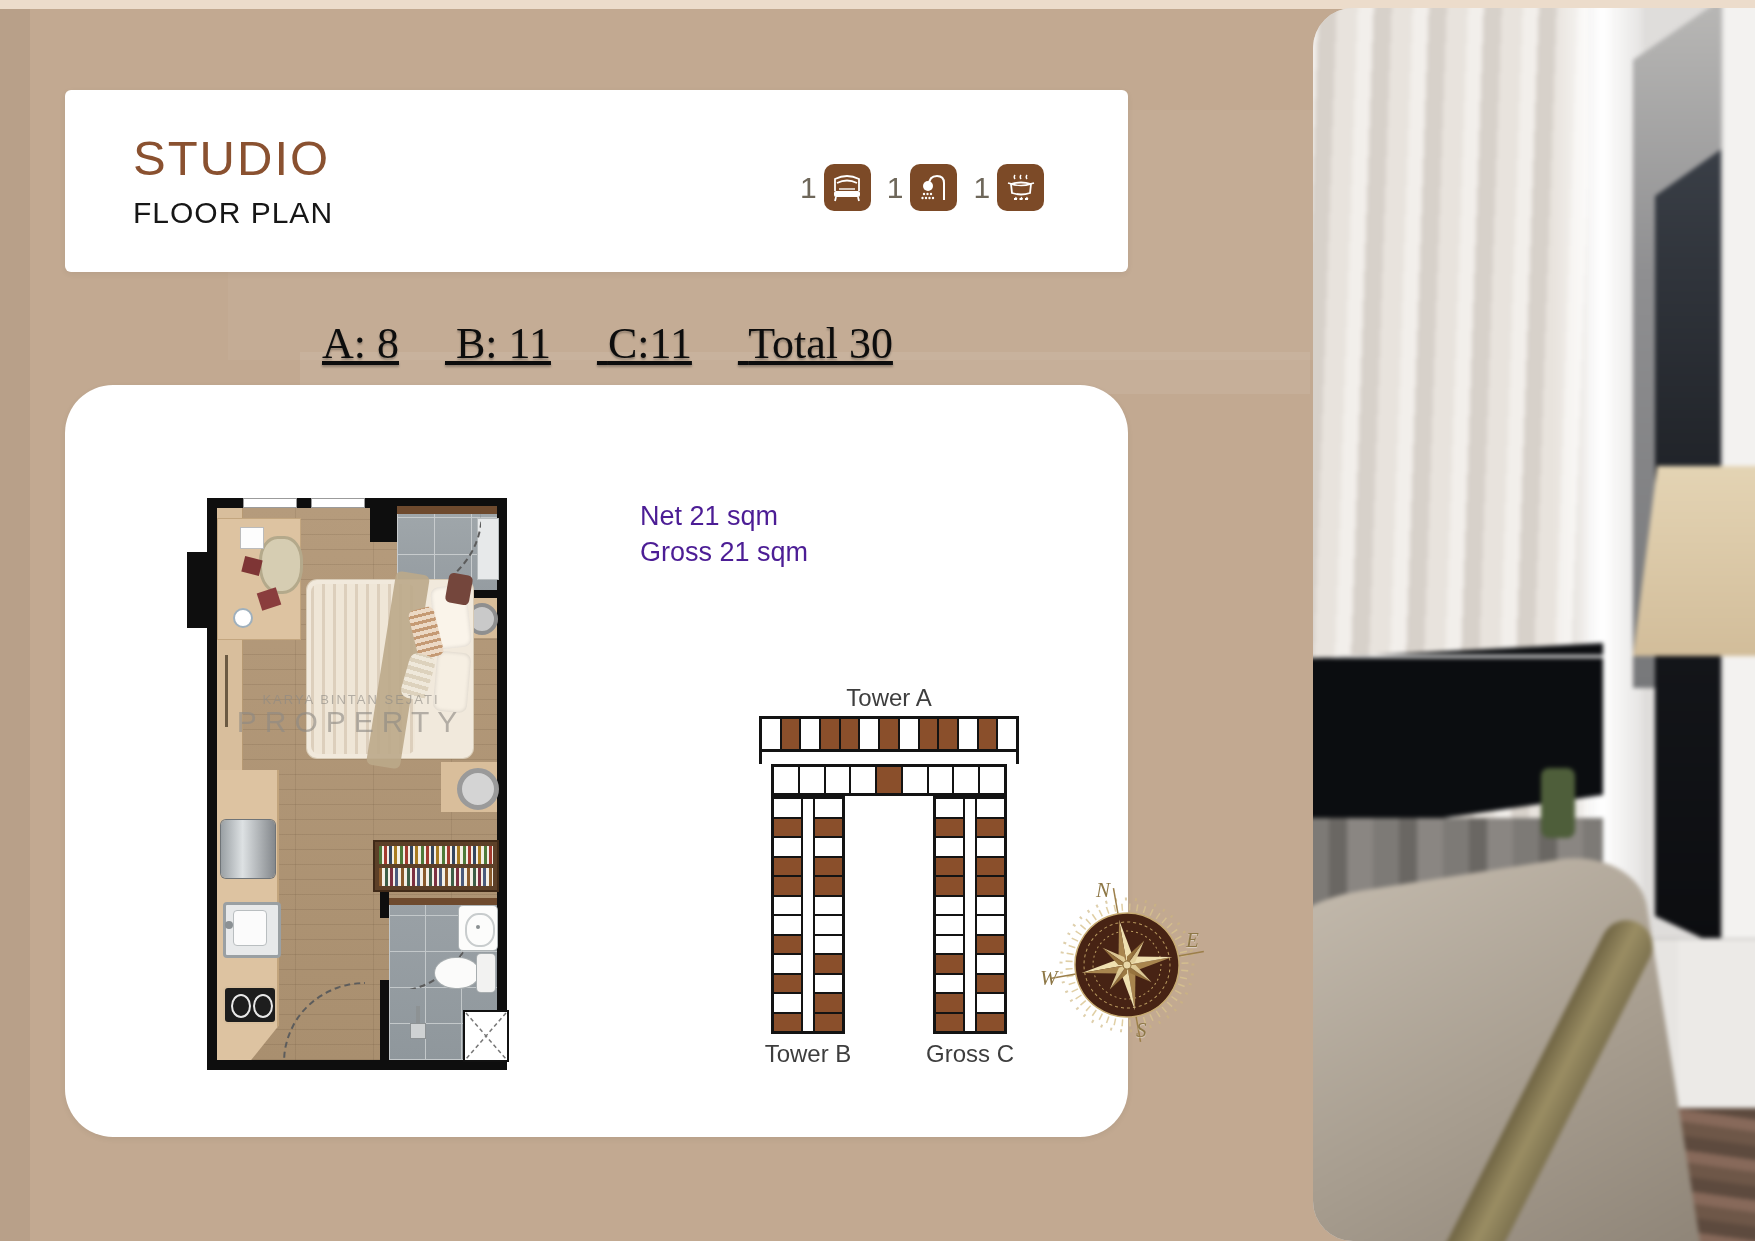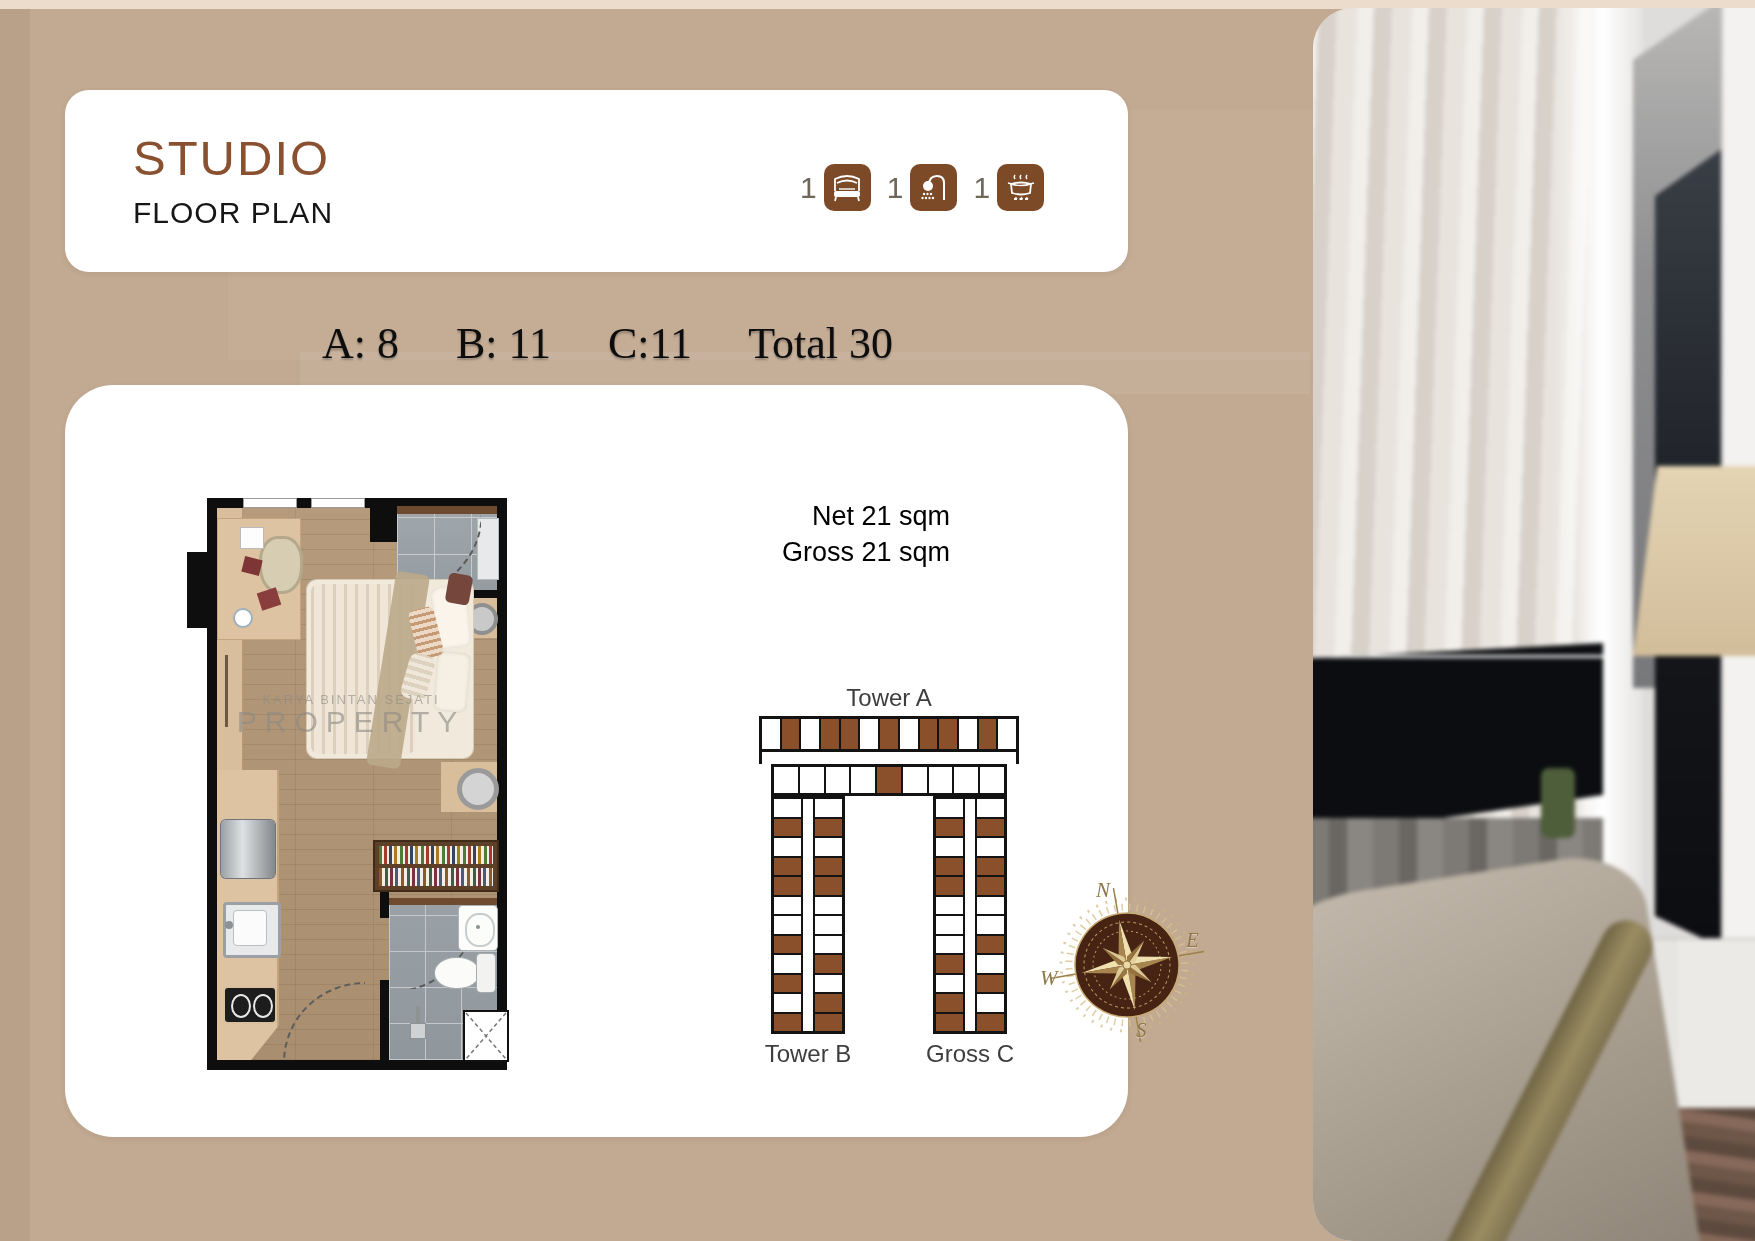--- a/index.html
+++ b/index.html
@@ -7,42 +7,42 @@
         font-family:"Liberation Sans",sans-serif;}
   .abs{position:absolute;}
 
   
   .top-strip{left:0;top:0;width:1755px;height:9px;background:#ecdccb;}
   .bg-band1{left:228px;top:110px;width:1085px;height:250px;background:rgba(255,255,255,.045);}
   .bg-band2{left:300px;top:352px;width:1010px;height:42px;background:rgba(255,255,255,.08);}
   .bg-edge{left:0;top:9px;width:30px;height:1232px;background:rgba(0,0,0,.05);}
 
   
-  .header-card{left:65px;top:90px;width:1063px;height:182px;background:#fff;border-radius:24px;
+  .header-card{left:65px;top:90px;width:1063px;height:182px;background:#fff;border-radius:6px;
                box-shadow:0 2px 6px rgba(0,0,0,.06);}
   .title{left:133px;top:130px;font-size:49px;letter-spacing:2px;color:#8a5130;}
   .subtitle{left:133px;top:196px;font-size:30px;letter-spacing:1px;color:#161616;}
   .features{left:800px;top:164px;display:flex;gap:16px;align-items:center;}
   .feature{display:flex;align-items:center;gap:7px;}
   .feature .count{font-size:30px;color:#6e675a;}
   .ficon{width:47px;height:47px;border-radius:10px;background:#7c4a27;display:flex;
          align-items:center;justify-content:center;}
   .ficon svg{display:block;}
 
   
   .unit-line{left:322px;top:318px;font-family:"Liberation Serif",serif;font-size:44px;color:#0d0d0d;
-             text-shadow:0 2px 2px rgba(0,0,0,.28);white-space:nowrap;}
+             text-shadow:0 2px 2px rgba(0,0,0,.28);white-space:nowrap;text-decoration:underline;}
   .unit-line span{margin-right:46px;}
   .unit-line span:last-child{margin-right:0;}
 
   
   .main-card{left:65px;top:385px;width:1063px;height:752px;background:#fff;border-radius:48px;
              box-shadow:0 2px 6px rgba(0,0,0,.06);}
 
-  .area-block{left:640px;top:498px;width:310px;text-align:right;font-size:27px;color:#000000;
+  .area-block{left:640px;top:498px;width:310px;text-align:left;font-size:27px;color:#4c1d95;
               line-height:36px;}
 
   
   .plan{left:185px;top:440px;width:332px;height:640px;}
   .plan .abs{position:absolute;}
   .wall{background:#0e0e0e;}
   .floor-wood{left:32px;top:68px;width:280px;height:552px;
       background:
         repeating-linear-gradient(0deg, rgba(70,50,30,.12) 0 1px, transparent 1px 15px),
         repeating-linear-gradient(90deg, rgba(70,50,30,.10) 0 1px, transparent 1px 78px),

